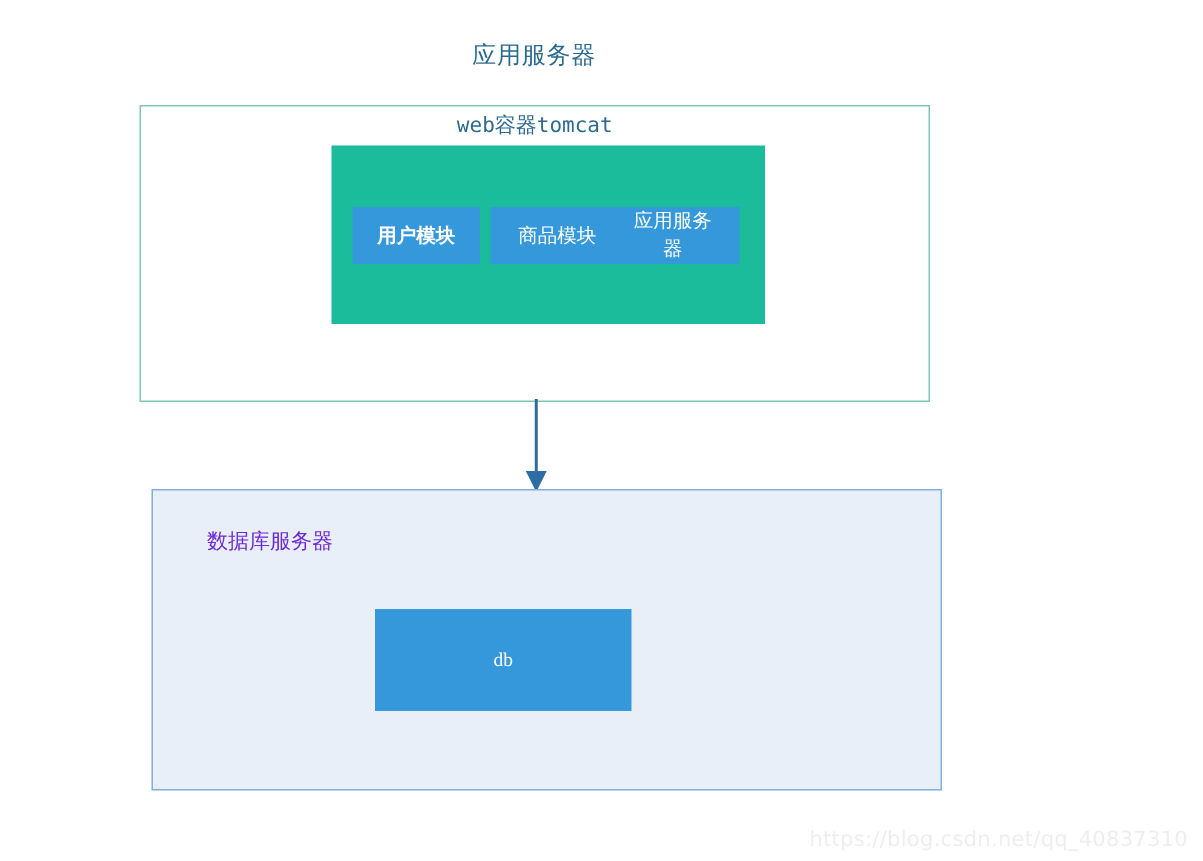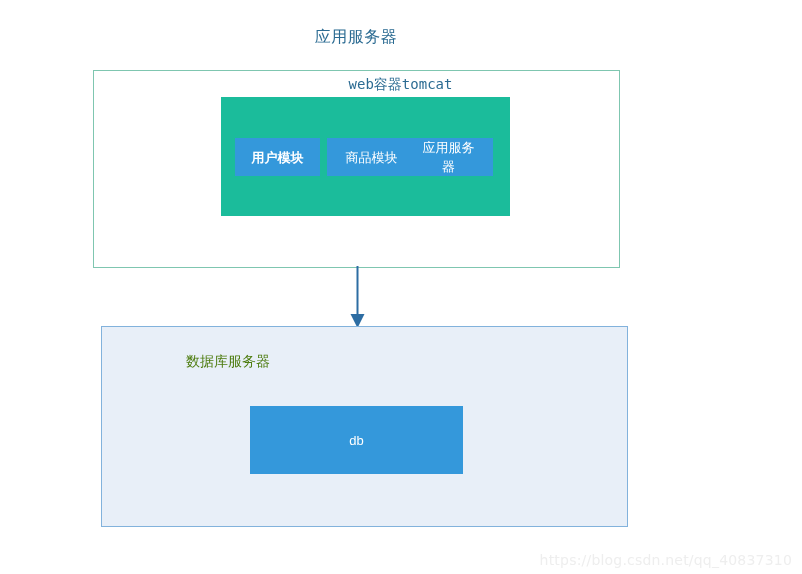--- a/index.html
+++ b/index.html
@@ -52,21 +52,20 @@
     top: 70px;
     width: 527px;
     text-align: center;
     font-family: "DejaVu Sans Mono", monospace;
     font-size: 14px;
     color: #2b6b92;
     line-height: 22px;
     white-space: nowrap;
     padding-top: 3px;
     box-sizing: border-box;
-    margin-left: 44px;
   }
 
   
   .web-container {
     position: absolute;
     left: 221px;
     top: 97px;
     width: 289px;
     height: 119px;
     background: #1bbc9b;
@@ -132,34 +131,33 @@
   }
 
   .db-server-label {
     position: absolute;
     left: 130px;
     top: 350px;
     width: 100px;
     font-family: "DejaVu Sans", sans-serif;
     font-size: 14px;
     line-height: 22px;
-    color: #4d7c0f;
-    text-align: center;
-    margin-left: 48px;
+    color: #6d28d9;
+    text-align: center;
   }
 
   .db-box {
     position: absolute;
     left: 250px;
     top: 406px;
-    width: 213px;
+    width: 171px;
     height: 68px;
     background: #3498db;
     color: #ffffff;
-    font-family: Liberation Sans, sans-serif;
+    font-family: Liberation Serif, serif;
     font-size: 13px;
     display: flex;
     align-items: center;
     justify-content: center;
   }
 
   
   .watermark {
     position: absolute;
     right: 10px;

